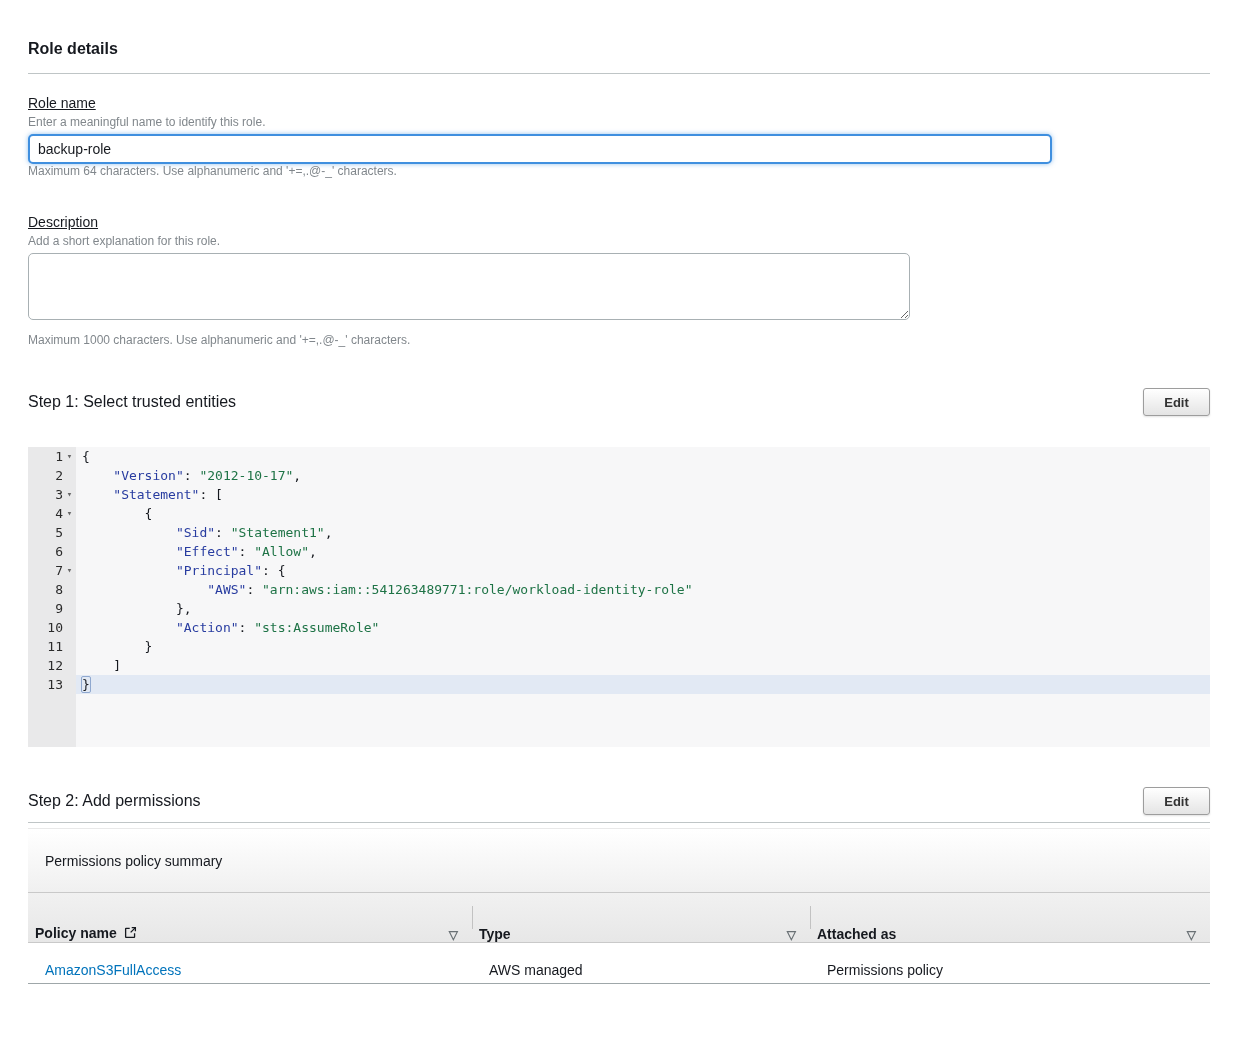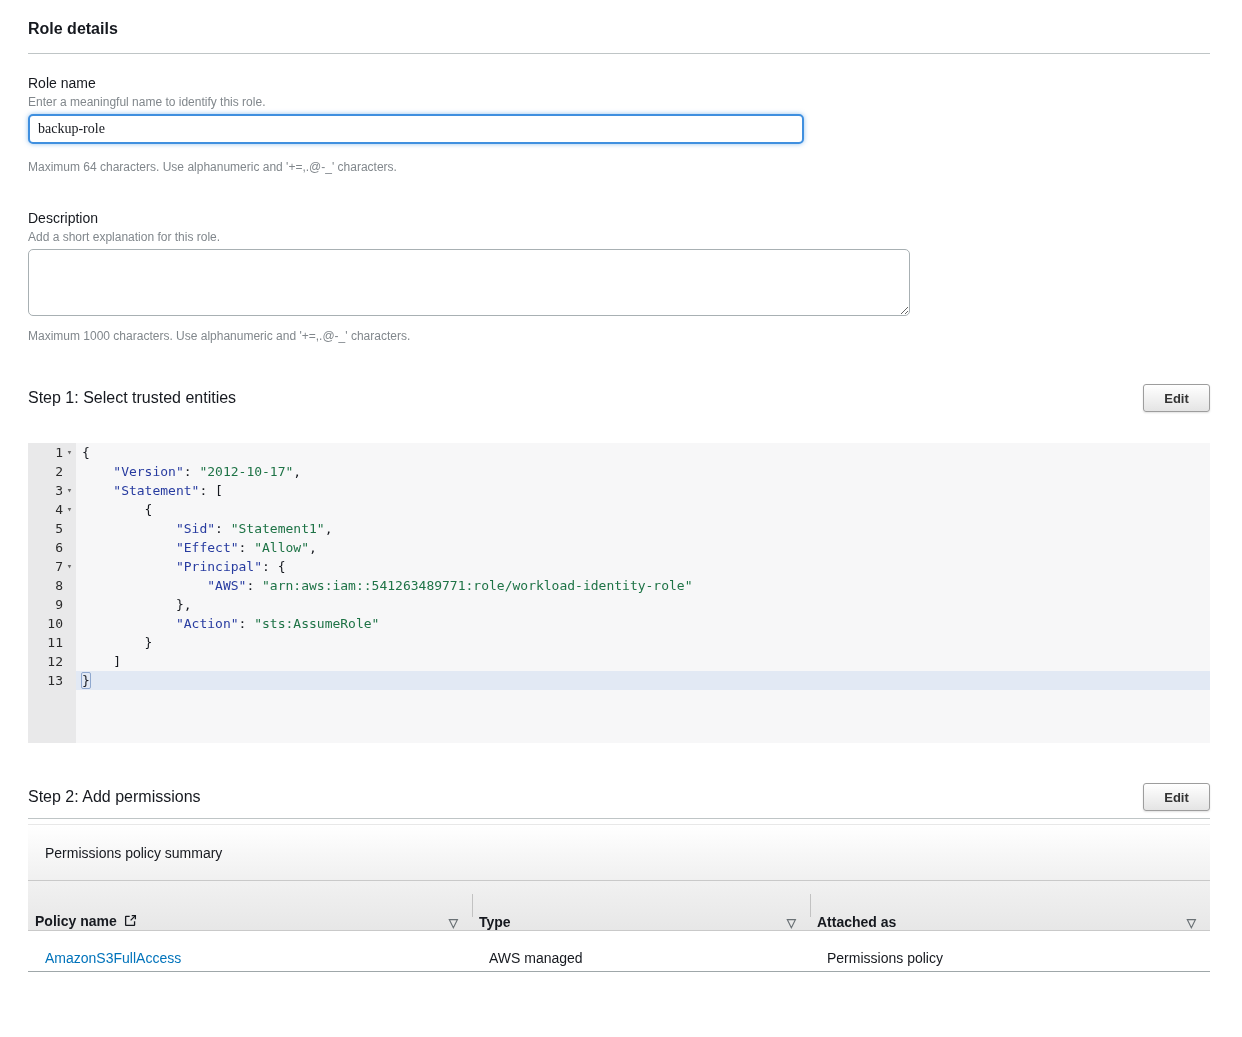--- a/index.html
+++ b/index.html
@@ -5,33 +5,33 @@
   * { box-sizing: border-box; margin: 0; padding: 0; }
   html, body { background: #fff; }
   body {
     width: 1242px; height: 1037px; overflow: hidden;
     font-family: "Liberation Sans", sans-serif;
     color: #16191f;
   }
   .page { width: 1182px; margin: 0 32px 0 28px; }
 
   h1.page-title { font-size: 24px; line-height: 28px; font-weight: 500; margin-top: 8px; color: #16191f; }
-  h2.section-heading { font-size: 16px; line-height: 18px; font-weight: 700; margin-top: 20px; }
+  h2.section-heading { font-size: 16px; line-height: 18px; font-weight: 700; margin-top: 40px; }
   .divider { border: none; border-top: 1px solid #bfc5c6; margin-top: 15px; }
 
-  .field-label { font-size: 14px; line-height: 17px; margin-top: 21px; color: #16191f; }
+  .field-label { font-size: 14px; line-height: 17px; margin-top: 21px; color: #16191f; text-decoration: underline; }
   .field-hint  { font-size: 12px; line-height: 14px; margin-top: 3px; color: #81878c; }
-  .field-constraint { font-size: 12px; line-height: 14px; margin-top: 16px; color: #81878c; }
+  .field-constraint { font-size: 12px; line-height: 14px; margin-top: 0; color: #81878c; }
 
   .text-input {
-    display: block; width: 776px; height: 30px; margin-top: 5px;
+    display: block; width: 1024px; height: 30px; margin-top: 5px;
     border: 2px solid #3f8fdf; border-radius: 5px;
     box-shadow: 0 0 5px rgba(63,143,223,.55);
     outline: none; padding: 0 8px; font-size: 14px;
-    font-family: Liberation Serif, serif; color: #16191f;
+    font-family: Liberation Sans, sans-serif; color: #16191f;
   }
   .description-area {
     display: block; width: 882px; height: 67px; margin-top: 5px;
     border: 1px solid #a8b0b3; border-radius: 5px;
     resize: both; outline: none; padding: 6px 8px; font-size: 14px;
     font-family: "Liberation Sans", sans-serif; color: #16191f;
   }
   .desc-constraint { margin-top: 13px; }
 
   .step-header { display: flex; align-items: center; justify-content: space-between; }
@@ -63,21 +63,21 @@
   .code-line.active .code-cell { background: #e2e9f4; }
   .sk { color: #283ca0; }
   .sv { color: #1e7346; }
   .sp { color: #16191f; }
   .sb { color: #16191f; border: 1px solid #8fa8cf; border-radius: 2px; margin-left: -1px; }
 
   
   .panel-divider { margin-top: 7px; }
   .summary-panel { margin-top: 5px; }
   .summary-header {
-    height: 57px; display: flex; align-items: center; padding-left: 17px;
+    height: 65px; display: flex; align-items: center; padding-left: 17px;
     background: linear-gradient(180deg, #ffffff 0%, #f0f0f0 100%);
     border-top: 1px solid #e8e8e8; border-bottom: 1px solid #c9c9c9;
     font-size: 14px; color: #16191f;
   }
   .perm-table .thead { display: flex; height: 50px;
     background: linear-gradient(180deg, #f1f1f1, #e7e7e7);
     border-bottom: 1px solid #c9c9c9;
   }
   .perm-table .th {
     position: relative; display: flex; align-items: flex-end; justify-content: space-between;

